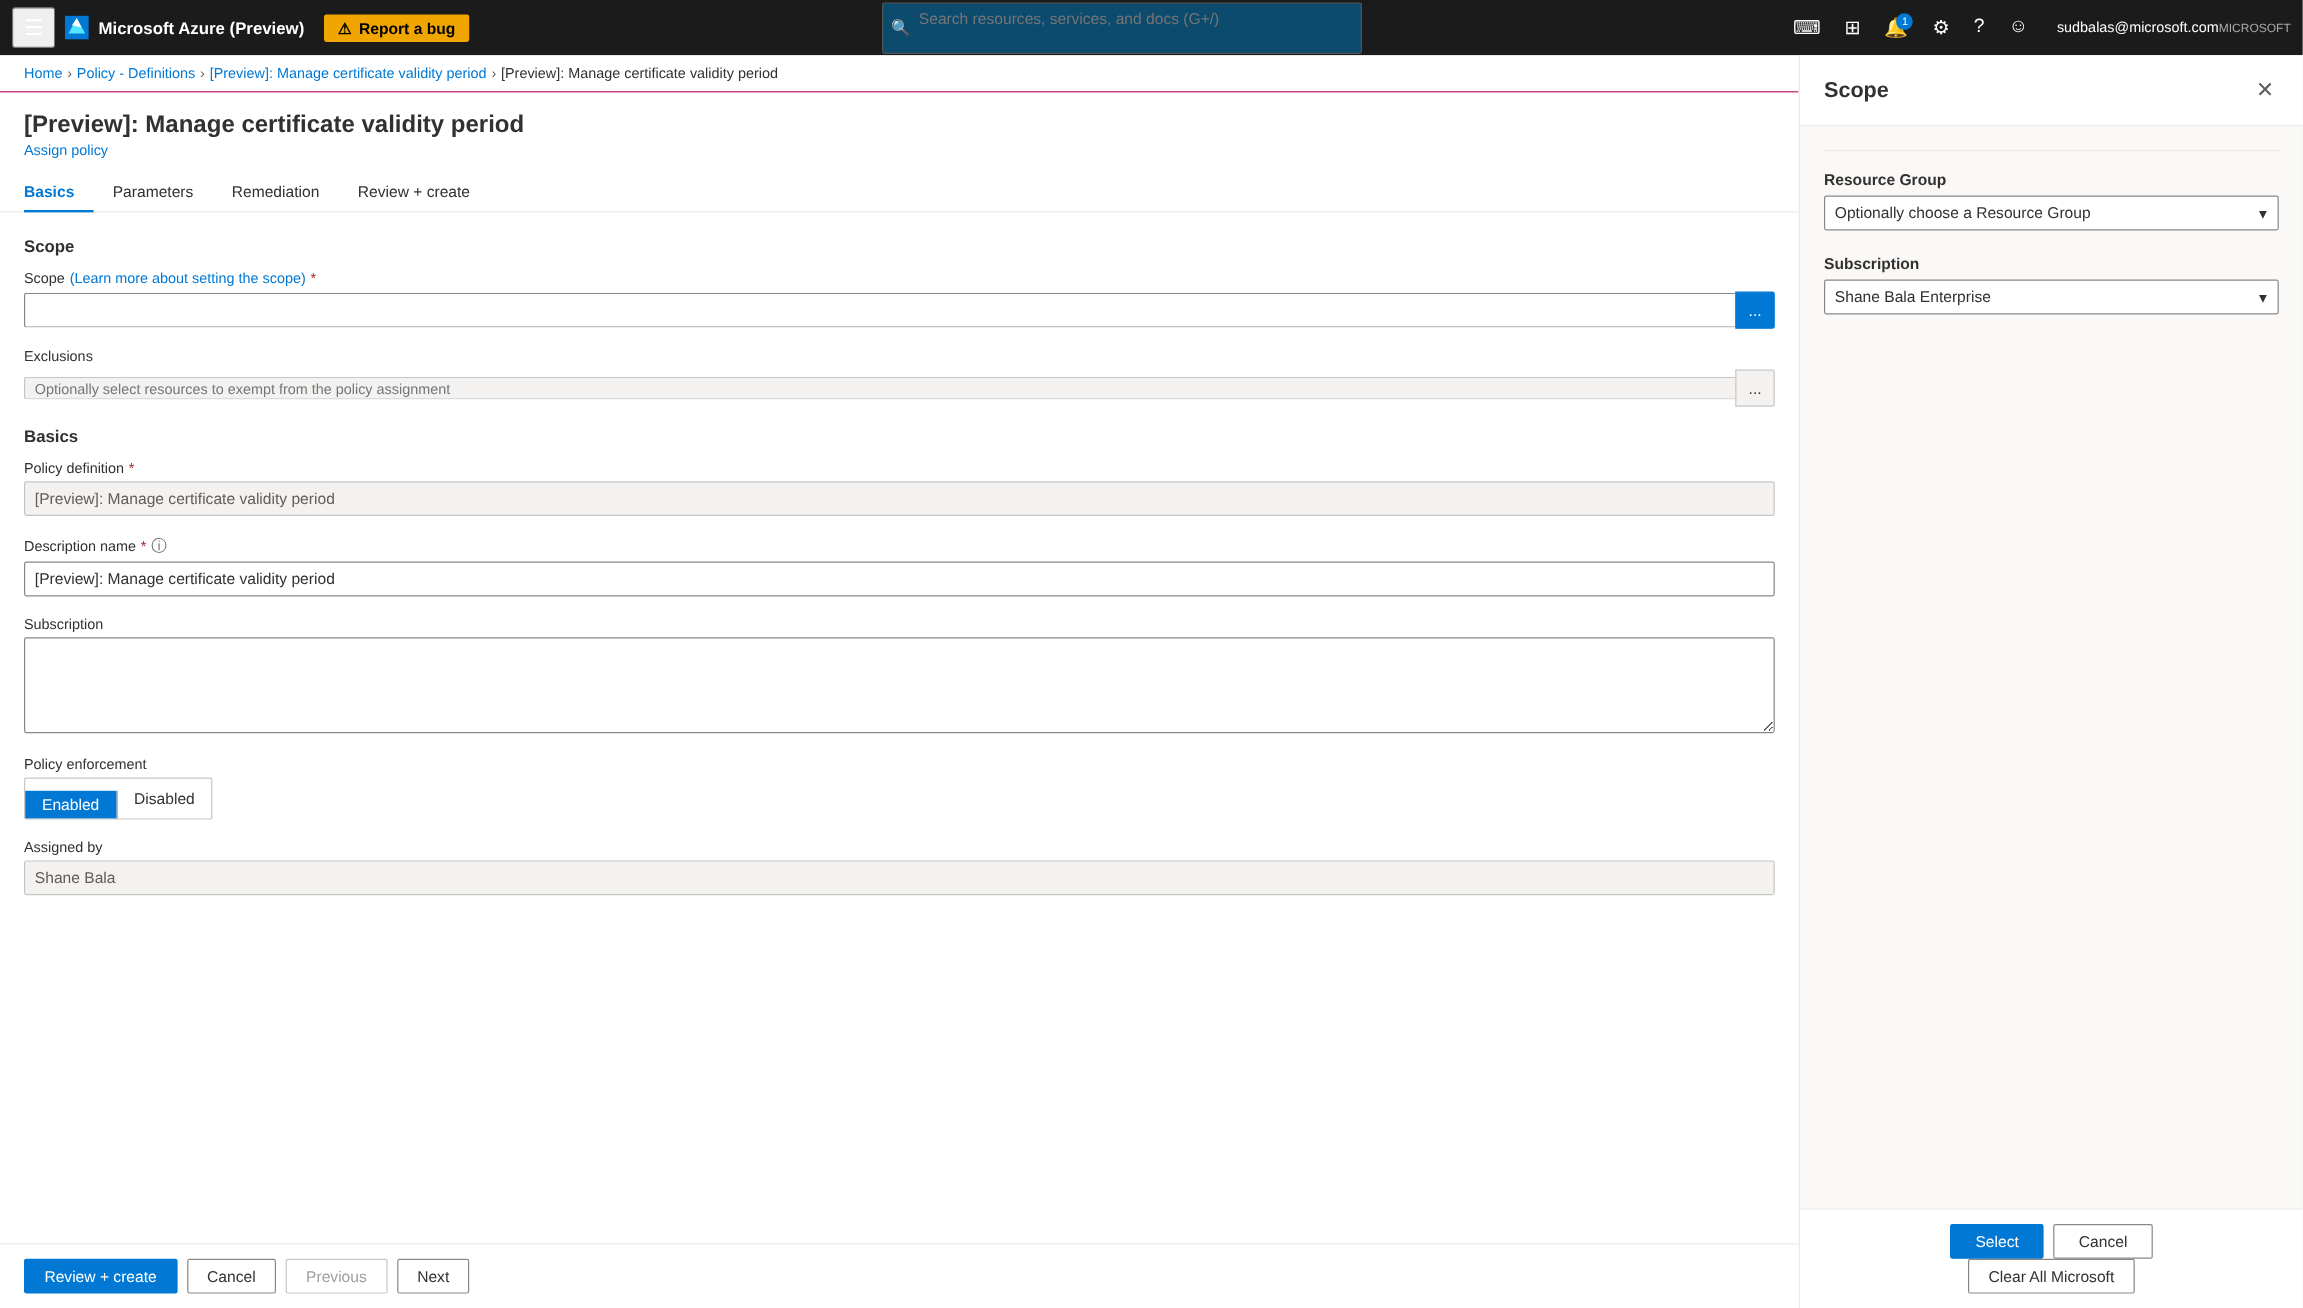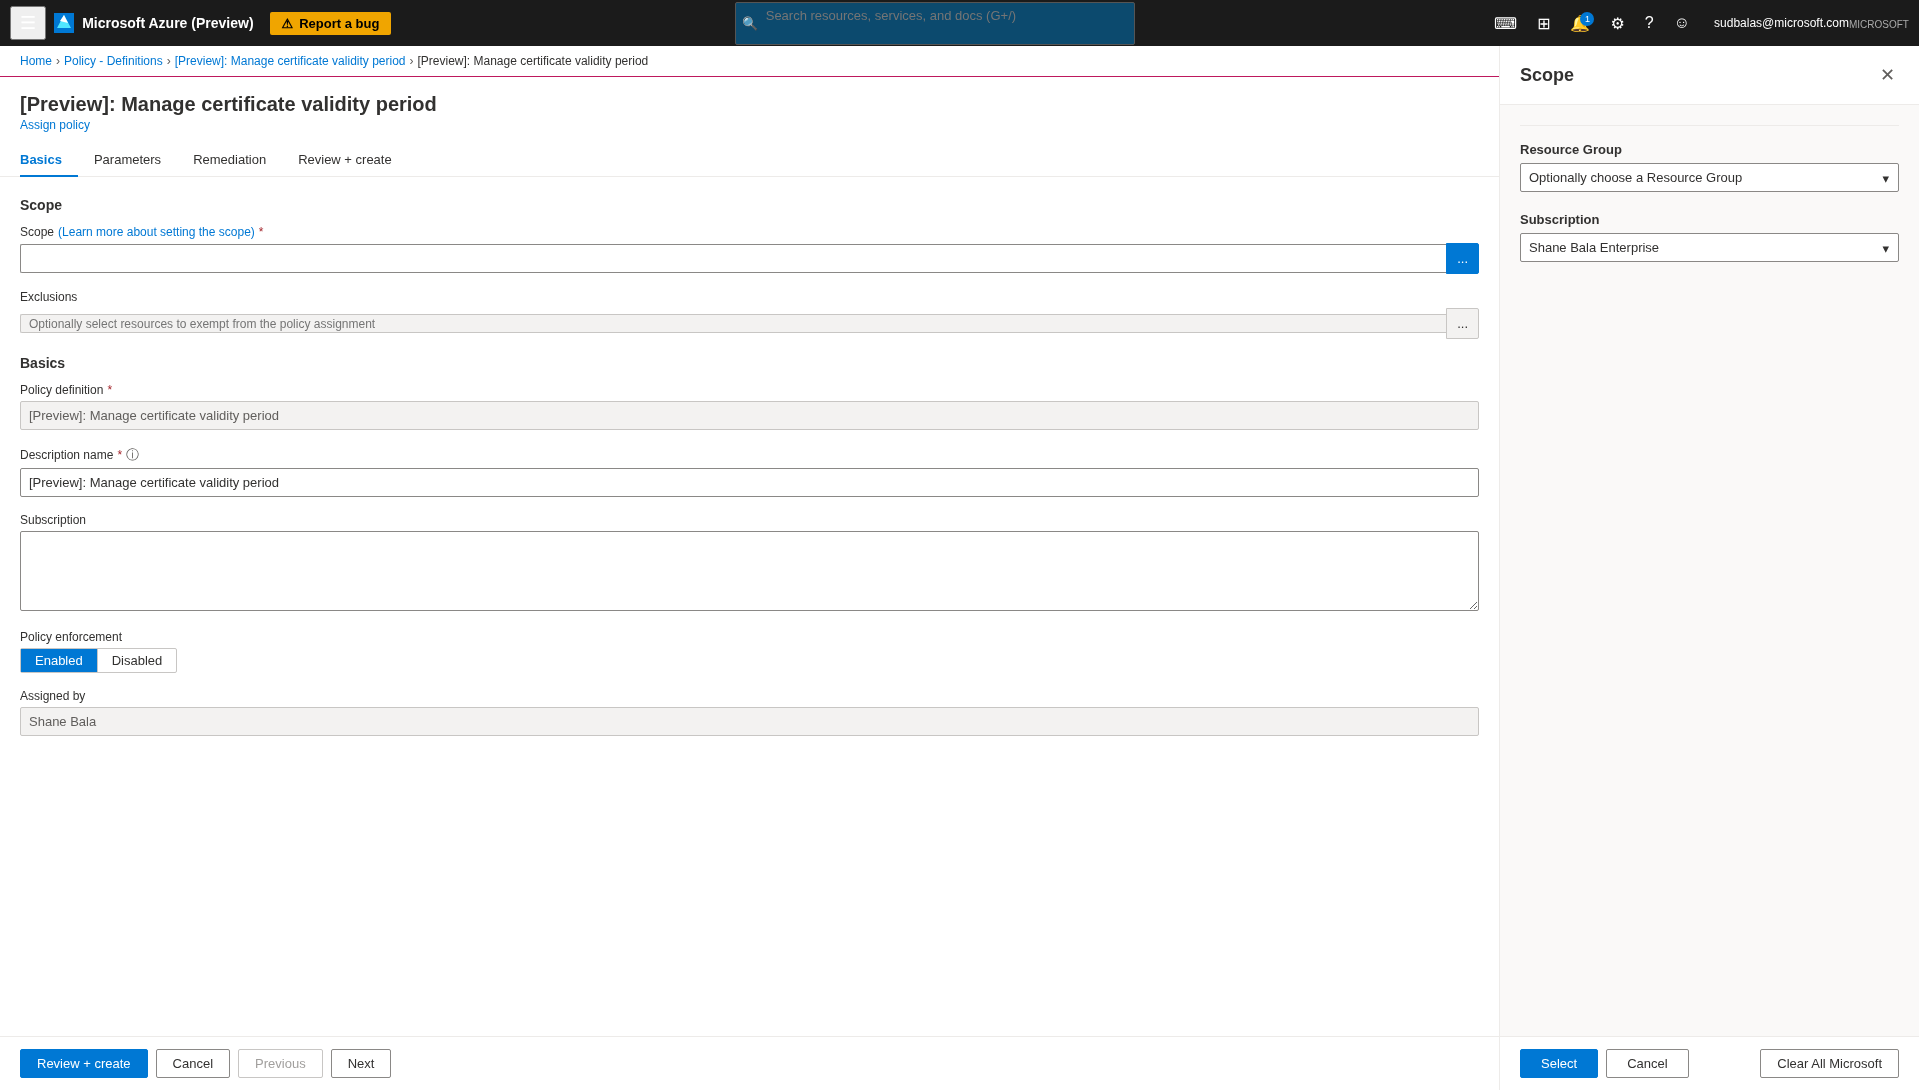--- a/index.html
+++ b/index.html
@@ -300,20 +300,21 @@
       padding: 4px 14px;
       cursor: pointer;
       font-size: 13px;
       color: #323130;
       border-right: 1px solid #c8c6c4;
     }
     .toggle-option:last-child { border-right: none; }
     .toggle-option.active {
       background: #0078d4;
       color: #fff;
+      margin-top: 10px;
     }
 
     
     .footer {
       padding: 12px 20px;
       border-top: 1px solid #edebe9;
       display: flex;
       align-items: center;
       gap: 8px;
       background: #fff;
@@ -417,20 +418,21 @@
     }
 
     
     .right-panel-footer {
       padding: 12px 20px;
       border-top: 1px solid #edebe9;
       display: flex;
       align-items: center;
       justify-content: space-between;
       background: #fff;
+      flex-direction: column;
     }
     .right-panel-footer-left {
       display: flex;
       gap: 8px;
     }
     .btn-select {
       background: #0078d4;
       color: #fff;
       border: 1px solid #0078d4;
       padding: 6px 20px;

